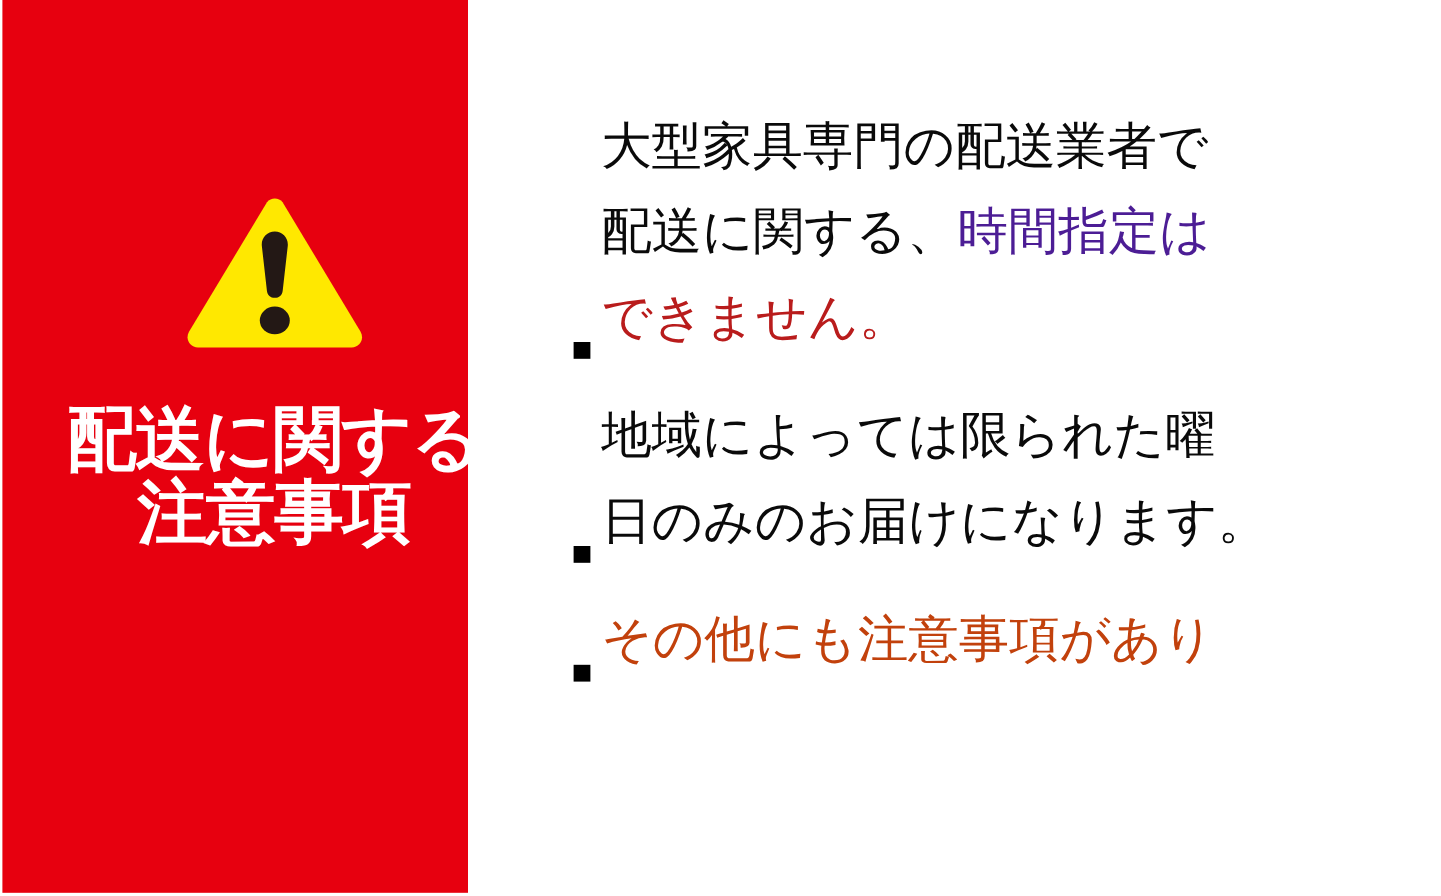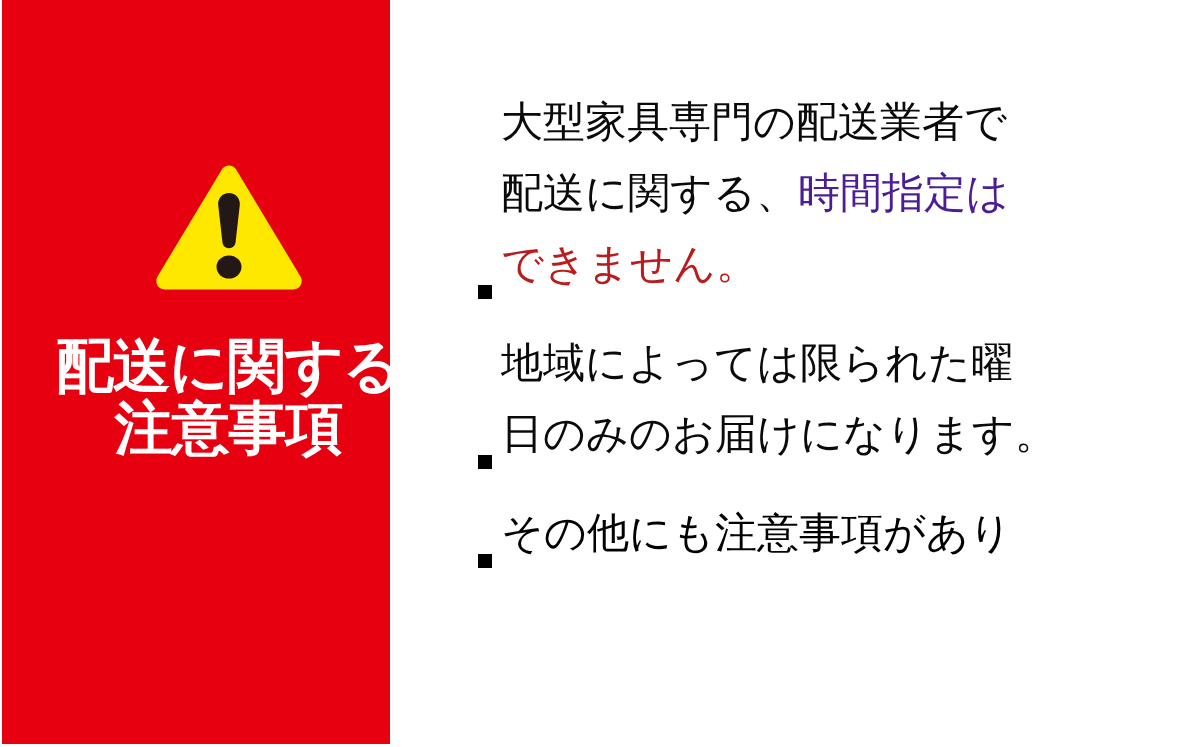--- a/index.html
+++ b/index.html
@@ -145,20 +145,20 @@
     <div class="note-item">
       <span class="bullet-marker" style="background: rgb(0, 0, 0);"></span>
       <div class="note-body" style="color: rgb(10, 10, 10);">
           <span class="nb-line"><span>地域によっては限られた曜</span></span>
           <span class="nb-line"><span>日のみのお届けになります。</span></span>
         </div>
     </div>
 
     <div class="note-item">
       <span class="bullet-marker" style="background: rgb(0, 0, 0);"></span>
-      <div class="note-body" style="color: #000000;">
+      <div class="note-body" style="color: #c2410c;">
           <span class="nb-line"><span>その他にも注意事項があり</span></span>
         </div>
     </div>
 
   </div>
 
 </div>
 
 </body></html>

